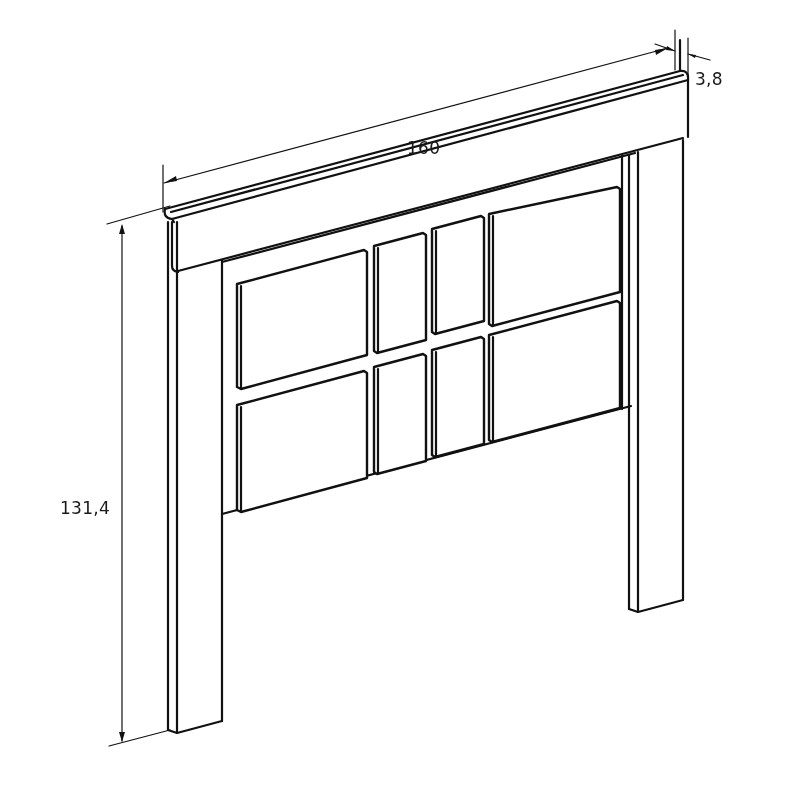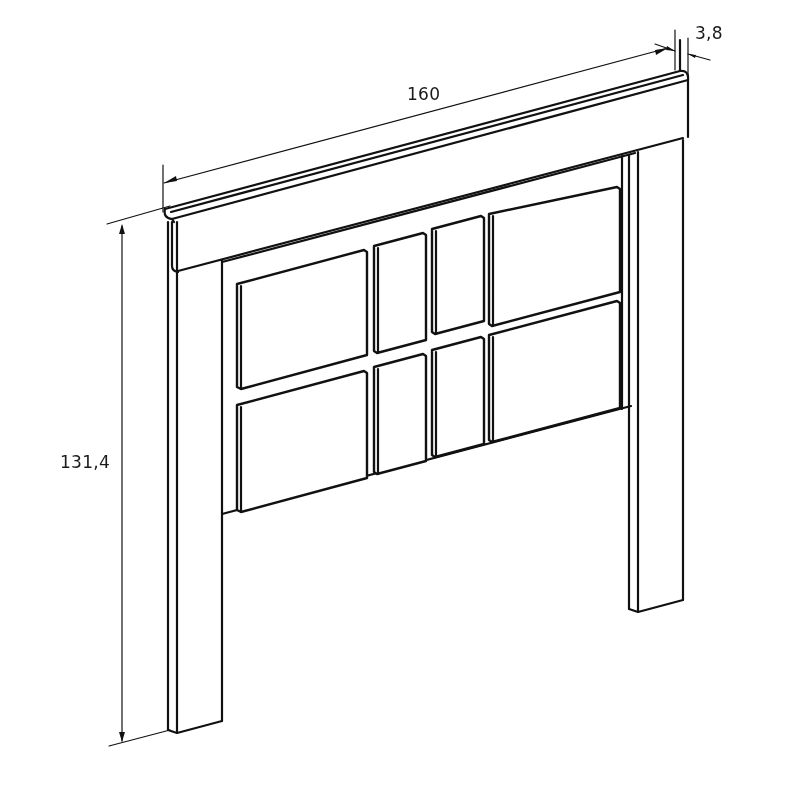--- a/index.html
+++ b/index.html
@@ -2,22 +2,22 @@
 <html><head>
   <meta charset="utf-8">
   <style>
     html, body { margin: 0; padding: 0; background: #ffffff; }
     body { width: 800px; height: 800px; position: relative; overflow: hidden; font-family: "DejaVu Sans", sans-serif; }
     #drawing { position: absolute; left: 0; top: 0; width: 800px; height: 800px; }
     .ln { fill: none; stroke: #111111; stroke-width: 2.2; stroke-linejoin: round; stroke-linecap: round; }
     .thin { fill: none; stroke: #111111; stroke-width: 1.2; stroke-linecap: round; }
     .panel { fill: #ffffff; stroke: #111111; stroke-width: 2.4; stroke-linejoin: round; }
     .arrow { fill: #111111; stroke: none; }
-    .dim-label { position: absolute; font-family: "DejaVu Sans", sans-serif; font-size: 17px; color: #1a1a1a; letter-spacing: 0.3px; }
-    #dim-width-label { left: 407px; top: 84px; }
+    .dim-label { position: absolute; font-family: "DejaVu Sans", sans-serif; font-size: 17px; color: #1a1a1a; letter-spacing: 0.3px; margin-top: 46px; }
+    #dim-width-label { left: 407px; top: 92px; }
     #dim-depth-label { left: 695px; top: 23px; }
     #dim-height-label { left: 60px; top: 452px; }
   </style>
 </head>
 <body>
 
 <svg id="drawing" viewBox="0 0 800 800" xmlns="http://www.w3.org/2000/svg">
 
   <g>
     <line class="thin" x1="163" y1="165" x2="163" y2="212"></line>

